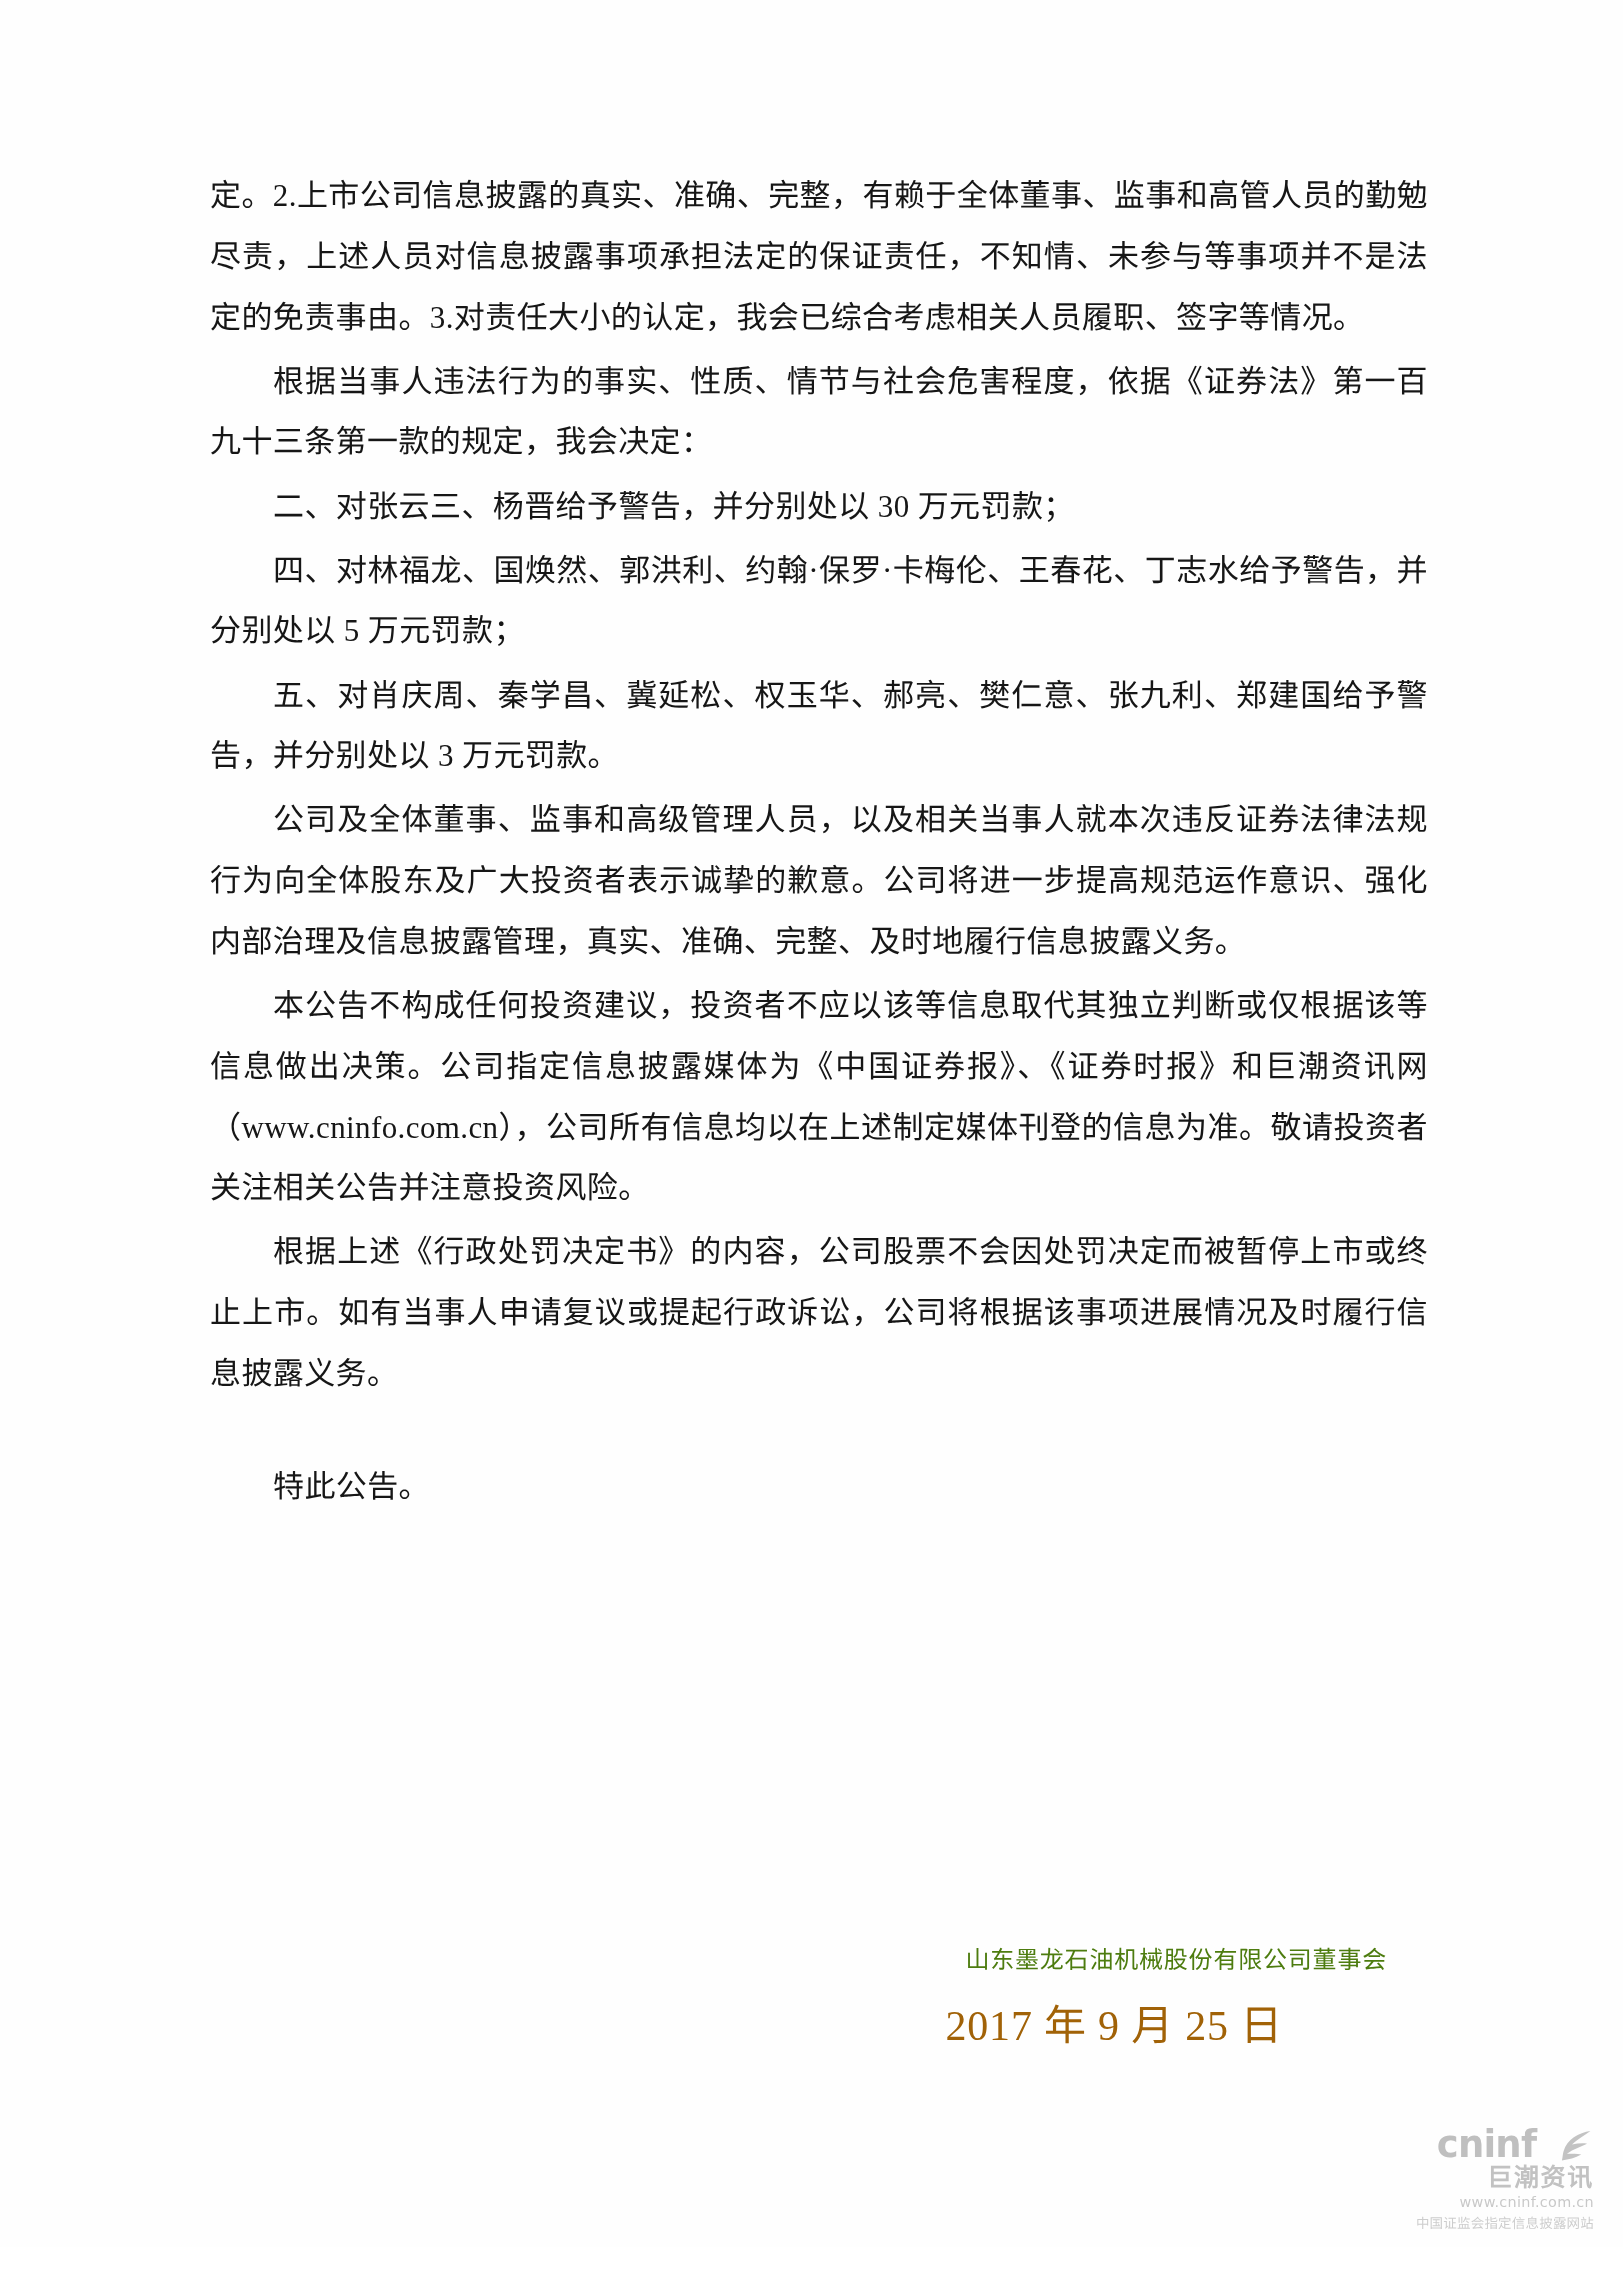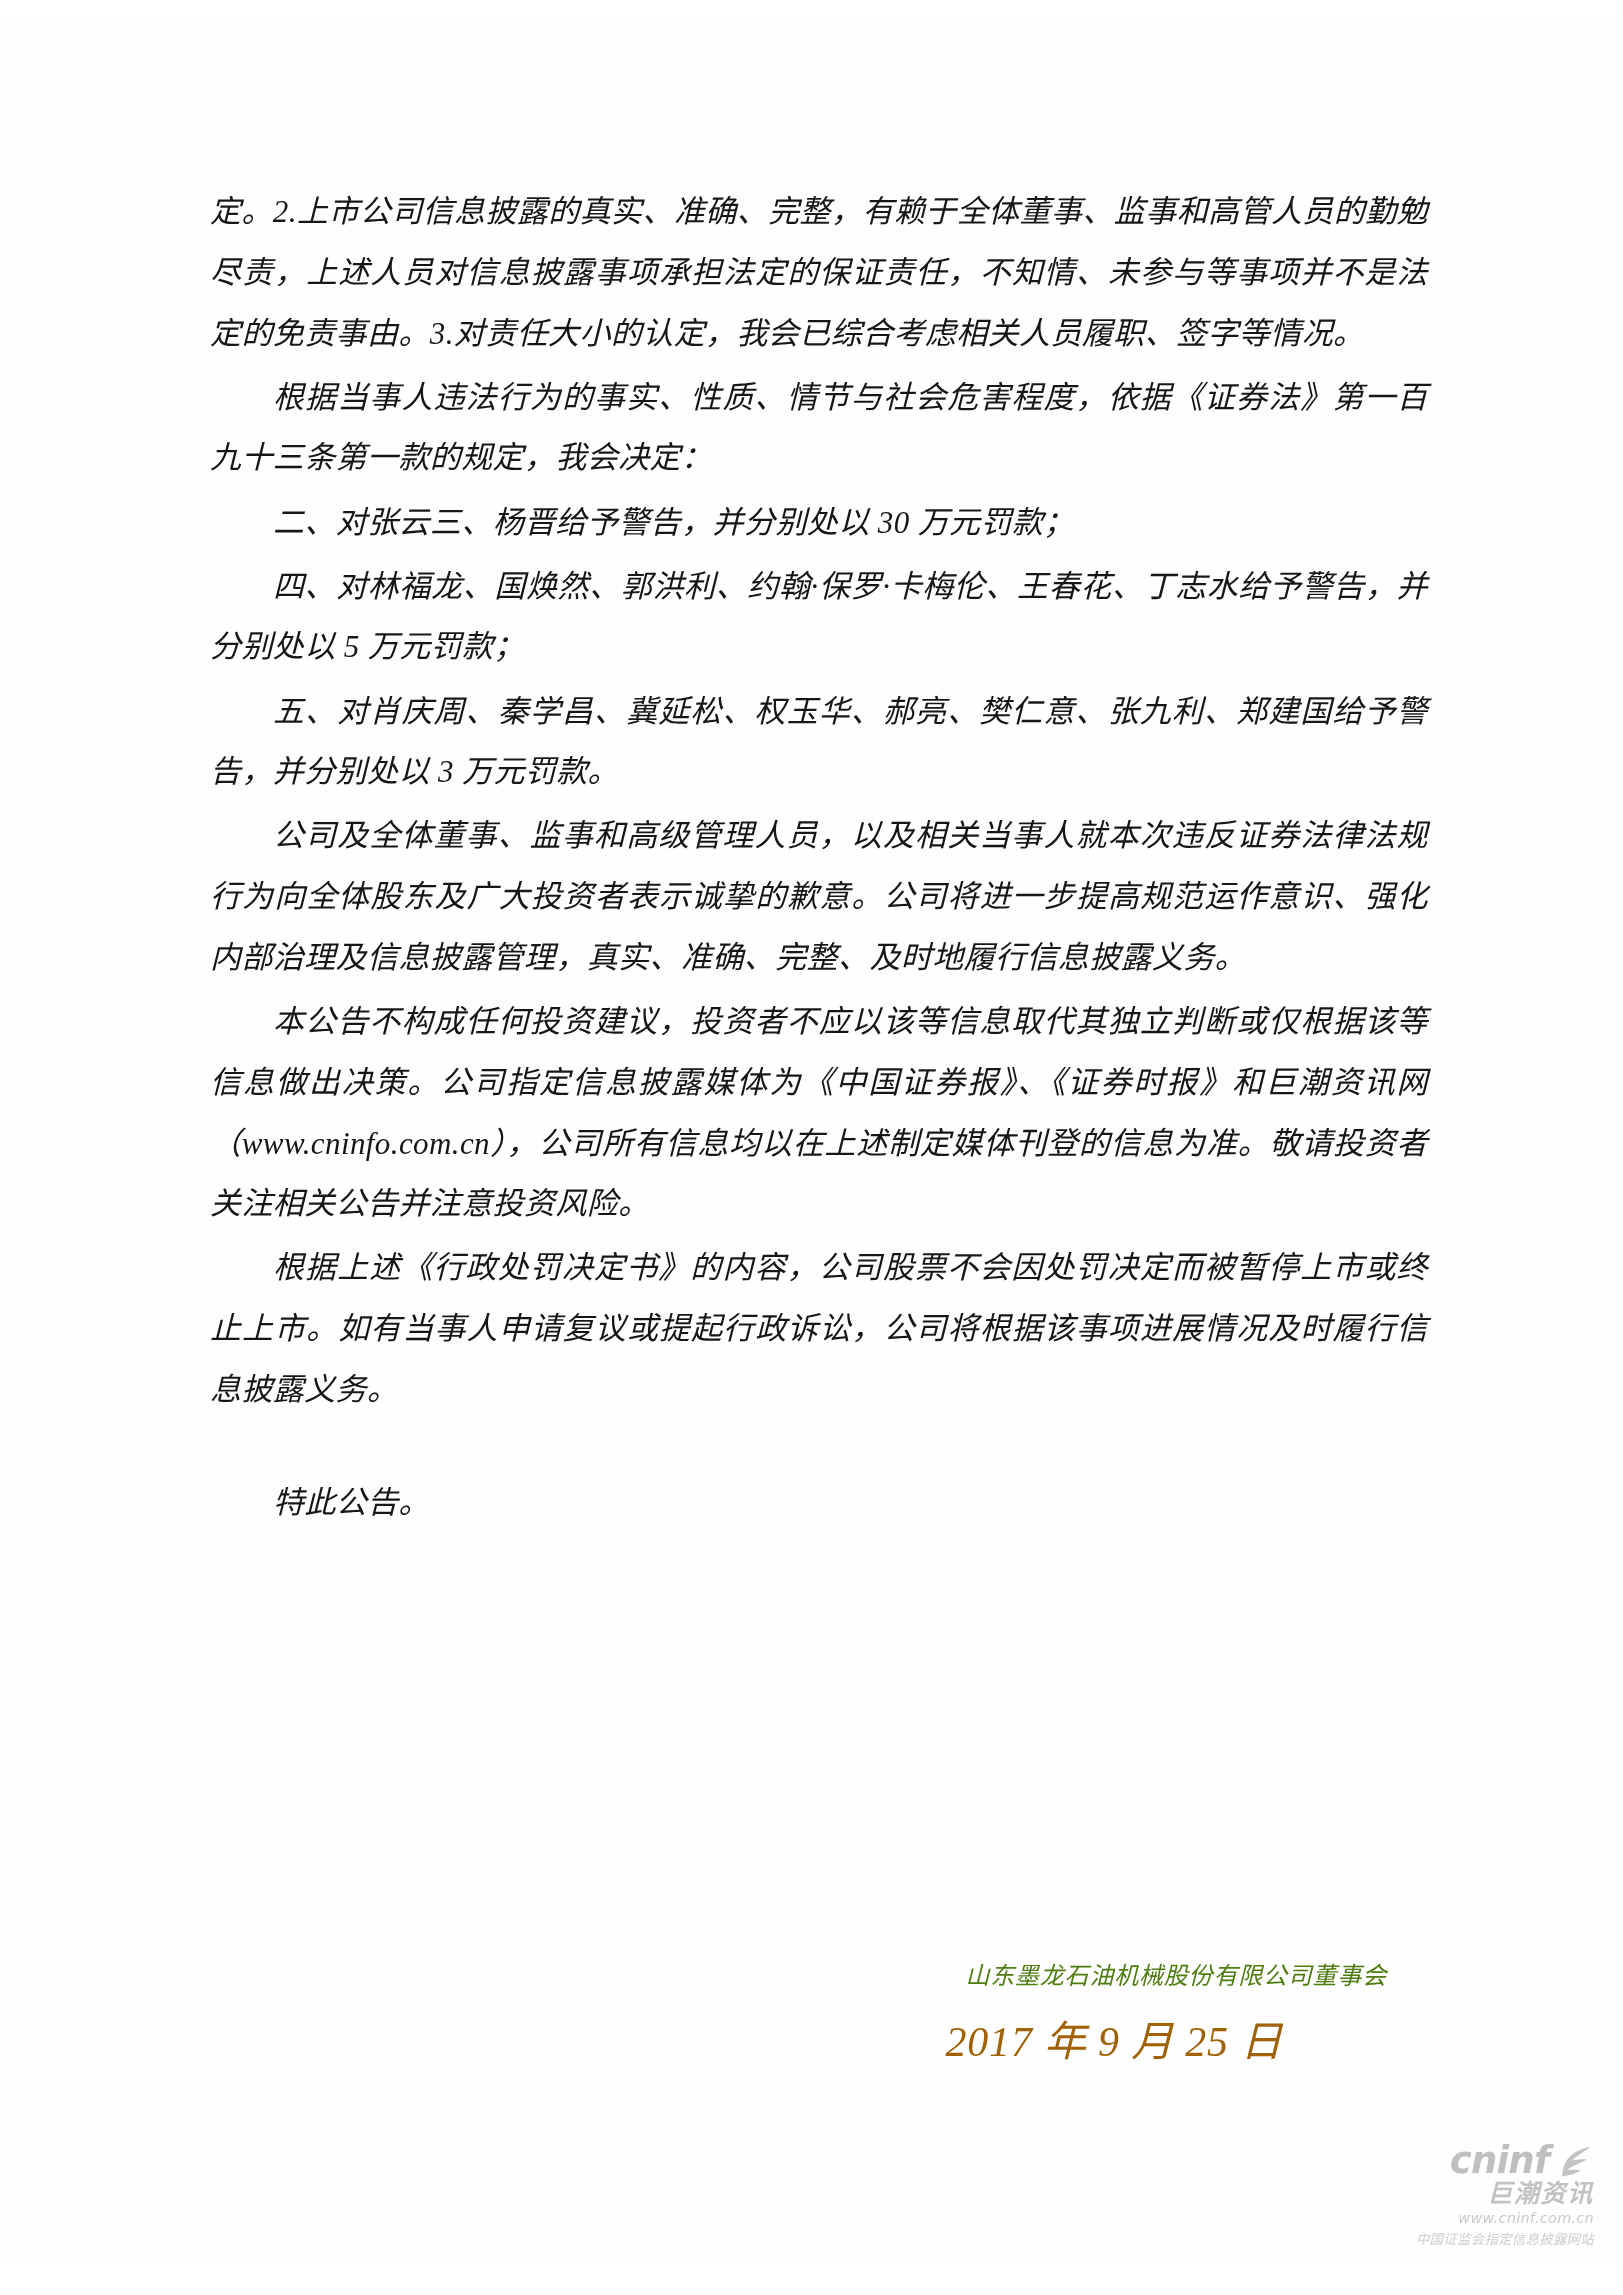--- a/index.html
+++ b/index.html
@@ -9,25 +9,24 @@
     background: #ffffff;
   }
   body {
     font-family: "Liberation Serif", "DejaVu Serif", serif;
     color: #1a1a1a;
   }
   .page {
     position: relative;
     width: 1623px;
     height: 2247px;
-    margin: 16px auto;
+    margin: 0 auto;
     background: #fefefe;
     overflow: hidden;
     box-sizing: border-box;
-    font-style: italic;
   }
   .content {
     position: absolute;
     left: 210px;
     top: 166px;
     width: 1218px;
   }
   .para {
     font-size: 31px;
     line-height: 1.96;
@@ -72,21 +71,21 @@
     bottom: 15px;
     width: 247px;
     text-align: right;
     opacity: 0.62;
     user-select: none;
   }
   .logo-row {
     display: flex;
     align-items: flex-end;
     justify-content: flex-end;
-    gap: 5px;
+    gap: 18px;
   }
   .logo-word {
     font-family: "DejaVu Sans", "Liberation Sans", sans-serif;
     font-size: 37px;
     font-weight: 700;
     letter-spacing: -0.8px;
     color: #9a9a9a;
     line-height: 0.95;
   }
   .logo-mark {

